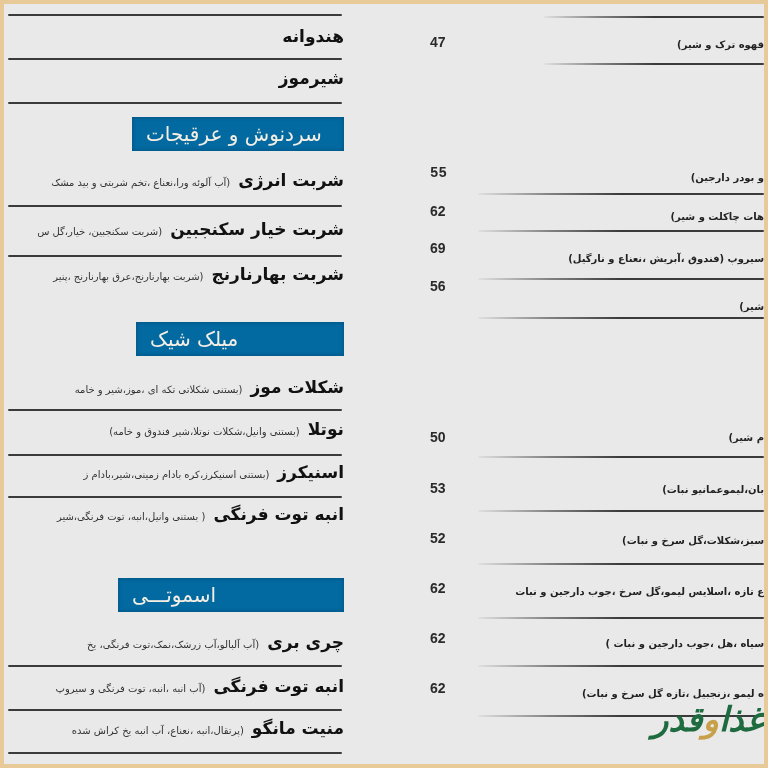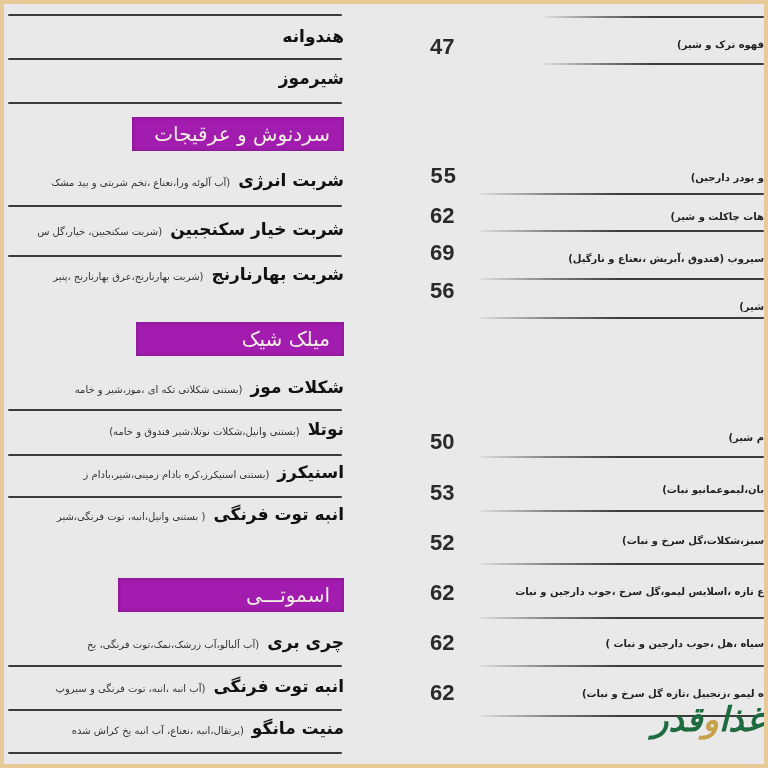--- a/index.html
+++ b/index.html
@@ -24,33 +24,33 @@
 
   .row {
     position: absolute; right: 12px; white-space: nowrap; direction: rtl;
     display: flex; align-items: baseline; gap: 8px;
   }
   .item-name { font-weight: bold; font-size: 17px; color: #111; }
   .item-desc { font-size: 10px; color: #333; }
 
   .section-header {
     position: absolute; right: 12px; height: 34px;
-    background: #a21caf; color: #f6efe4;
+    background: #0369a1; color: #f6efe4;
     font-size: 20px; direction: rtl;
-    display: flex; align-items: center; justify-content: flex-start;
+    display: flex; align-items: center; justify-content: flex-end;
     padding: 0 14px; box-sizing: border-box;
     box-shadow: inset 0 0 4px rgba(0,0,0,0.25);
   }
 
   .rrow {
     position: absolute; right: 0; white-space: nowrap; direction: rtl;
     font-size: 10px; color: #222; font-weight: bold;
   }
   .price {
-    position: absolute; left: 42px; font-size: 22px; font-weight: bold; color: #2a2a2a;
+    position: absolute; left: 42px; font-size: 14px; font-weight: bold; color: #2a2a2a;
     font-family: "Liberation Sans", sans-serif;
   }
 
   .logo {
     position: absolute; right: 0px; bottom: 17px; width: 140px; height: 48px;
     direction: rtl; text-align: right;
     font-family: "DejaVu Serif", serif; font-size: 34px; font-weight: bold; font-style: italic;
     color: #1e6b3f;
   }
   .logo .accent { color: #c8a04a; }

